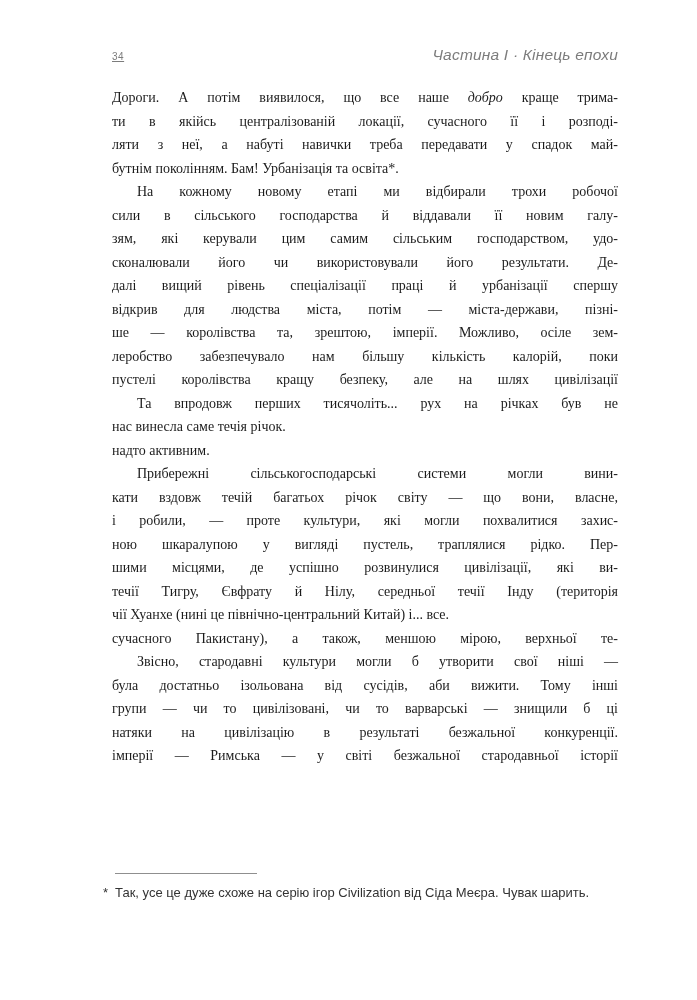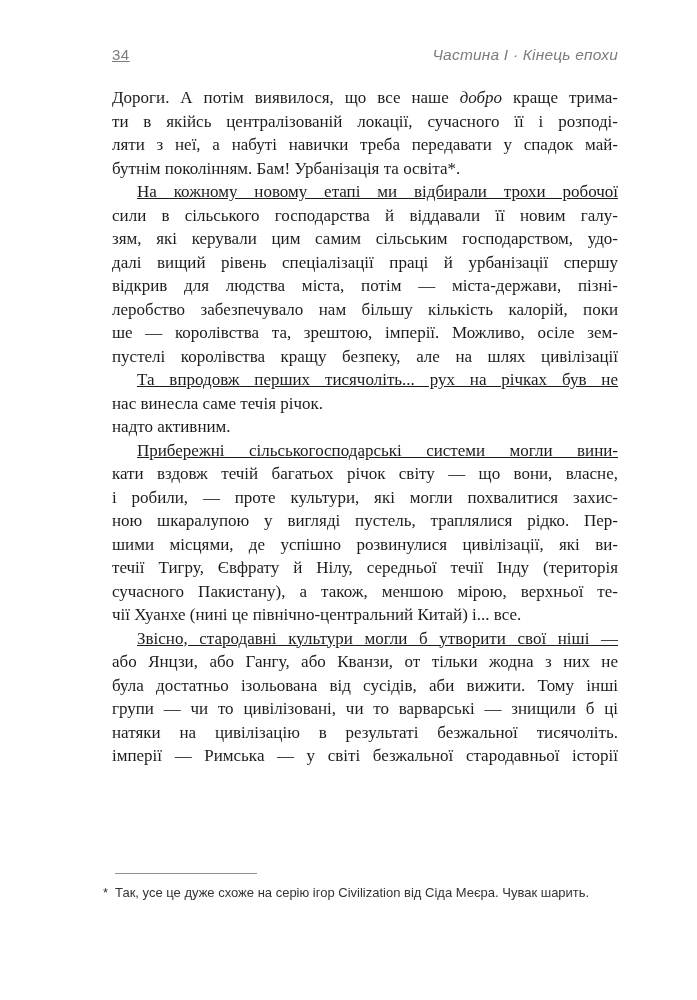--- a/index.html
+++ b/index.html
@@ -19,51 +19,50 @@
     left: 112px;
     top: 46px;
     width: 506px;
     display: flex;
     justify-content: space-between;
     align-items: baseline;
     font-family: "Liberation Sans", "DejaVu Sans", sans-serif;
     color: #7c7c7c;
   }
   .pagenum {
-    font-size: 15px;
+    font-size: 10px;
     letter-spacing: 0.5px;
     text-decoration: underline;
   }
   .runhead {
     font-style: italic;
     font-size: 15.5px;
     letter-spacing: 0.2px;
   }
   .body-text {
     position: absolute;
     left: 112px;
     top: 86px;
     width: 506px;
     font-family: "Liberation Serif", "DejaVu Serif", serif;
-    font-size: 17px;
+    font-size: 14px;
     line-height: 23.5px;
     color: #1c1c1c;
   }
   .line {
     text-align: justify;
     text-align-last: justify;
     white-space: normal;
   }
   .line.last {
     text-align-last: left;
     font-family: Liberation Serif, serif;
   }
   .line.indent {
     text-indent: 25px;
-    text-decoration: underline;
   }
   .line i {
     font-style: italic;
   }
   .footnote-rule {
     position: absolute;
     left: 115px;
     top: 873px;
     width: 142px;
     border-top: 1px solid #8f8f8f;
@@ -94,41 +93,41 @@
   </div>
 
   <div class="body-text">
       <div class="line"><span>Дороги. А потім виявилося, що все наше </span><i>добро</i><span> краще трима-</span></div>
       <div class="line"><span>ти в якійсь централізованій локації, сучасного її і розподі-</span></div>
       <div class="line"><span>ляти з неї, а набуті навички треба передавати у спадок май-</span></div>
       <div class="line last"><span>бутнім поколінням. Бам! Урбанізація та освіта*.</span></div>
       <div class="line indent"><span>На кожному новому етапі ми відбирали трохи робочої</span></div>
       <div class="line"><span>сили в сільського господарства й віддавали її новим галу-</span></div>
       <div class="line"><span>зям, які керували цим самим сільським господарством, удо-</span></div>
+      <div class="line"><span>сконалювали його чи використовували його результати. Де-</span></div>
       <div class="line"><span>далі вищий рівень спеціалізації праці й урбанізації спершу</span></div>
       <div class="line"><span>відкрив для людства міста, потім — міста-держави, пізні-</span></div>
+      <div class="line"><span>ше — королівства та, зрештою, імперії. Можливо, осіле зем-</span></div>
       <div class="line"><span>леробство забезпечувало нам більшу кількість калорій, поки</span></div>
-      <div class="line"><span>ше — королівства та, зрештою, імперії. Можливо, осіле зем-</span></div>
       <div class="line"><span>пустелі королівства кращу безпеку, але на шлях цивілізації</span></div>
       <div class="line indent"><span>Та впродовж перших тисячоліть... рух на річках був не</span></div>
       <div class="line last"><span>нас винесла саме течія річок.</span></div>
       <div class="line last"><span>надто активним.</span></div>
       <div class="line indent"><span>Прибережні сільськогосподарські системи могли вини-</span></div>
       <div class="line"><span>кати вздовж течій багатьох річок світу — що вони, власне,</span></div>
       <div class="line"><span>і робили, — проте культури, які могли похвалитися захис-</span></div>
       <div class="line"><span>ною шкаралупою у вигляді пустель, траплялися рідко. Пер-</span></div>
       <div class="line"><span>шими місцями, де успішно розвинулися цивілізації, які ви-</span></div>
       <div class="line"><span>течії Тигру, Євфрату й Нілу, середньої течії Інду (територія</span></div>
+      <div class="line last"><span>чії Хуанхе (нині це північно-центральний Китай) і... все.</span></div>
       <div class="line"><span>сучасного Пакистану), а також, меншою мірою, верхньої те-</span></div>
-      <div class="line last"><span>чії Хуанхе (нині це північно-центральний Китай) і... все.</span></div>
       <div class="line indent"><span>Звісно, стародавні культури могли б утворити свої ніші —</span></div>
-      <div class="line"><span>або Янцзи, або Гангу, або Кванзи, от тільки жодна з них не</span></div>
       <div class="line"><span>була достатньо ізольована від сусідів, аби вижити. Тому інші</span></div>
       <div class="line"><span>групи — чи то цивілізовані, чи то варварські — знищили б ці</span></div>
-      <div class="line"><span>натяки на цивілізацію в результаті безжальної тисячоліть.</span></div>
+      <div class="line"><span>натяки на цивілізацію в результаті безжальної конкуренції.</span></div>
       <div class="line"><span>імперії — Римська — у світі безжальної стародавньої історії</span></div>
     </div>
 
   <div class="footnote-rule"></div>
 
   <div class="footnote">
     <span class="fn-marker">*</span>
     <span class="fn-text">Так, усе це дуже схоже на серію ігор Civilization від Сіда Меєра. Чувак шарить.</span>
   </div>
 </div>

